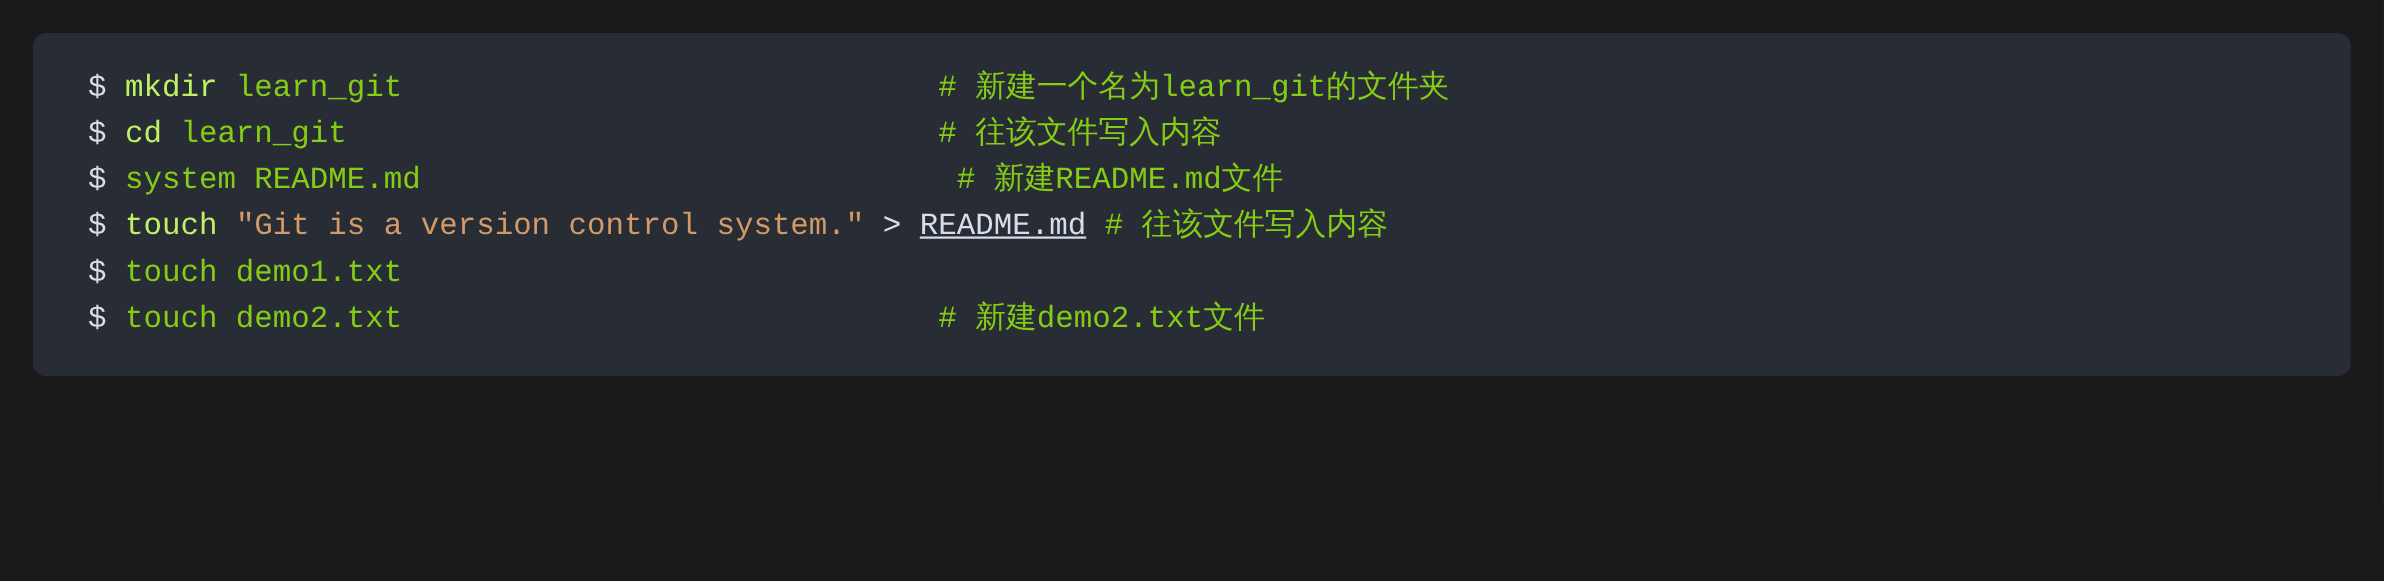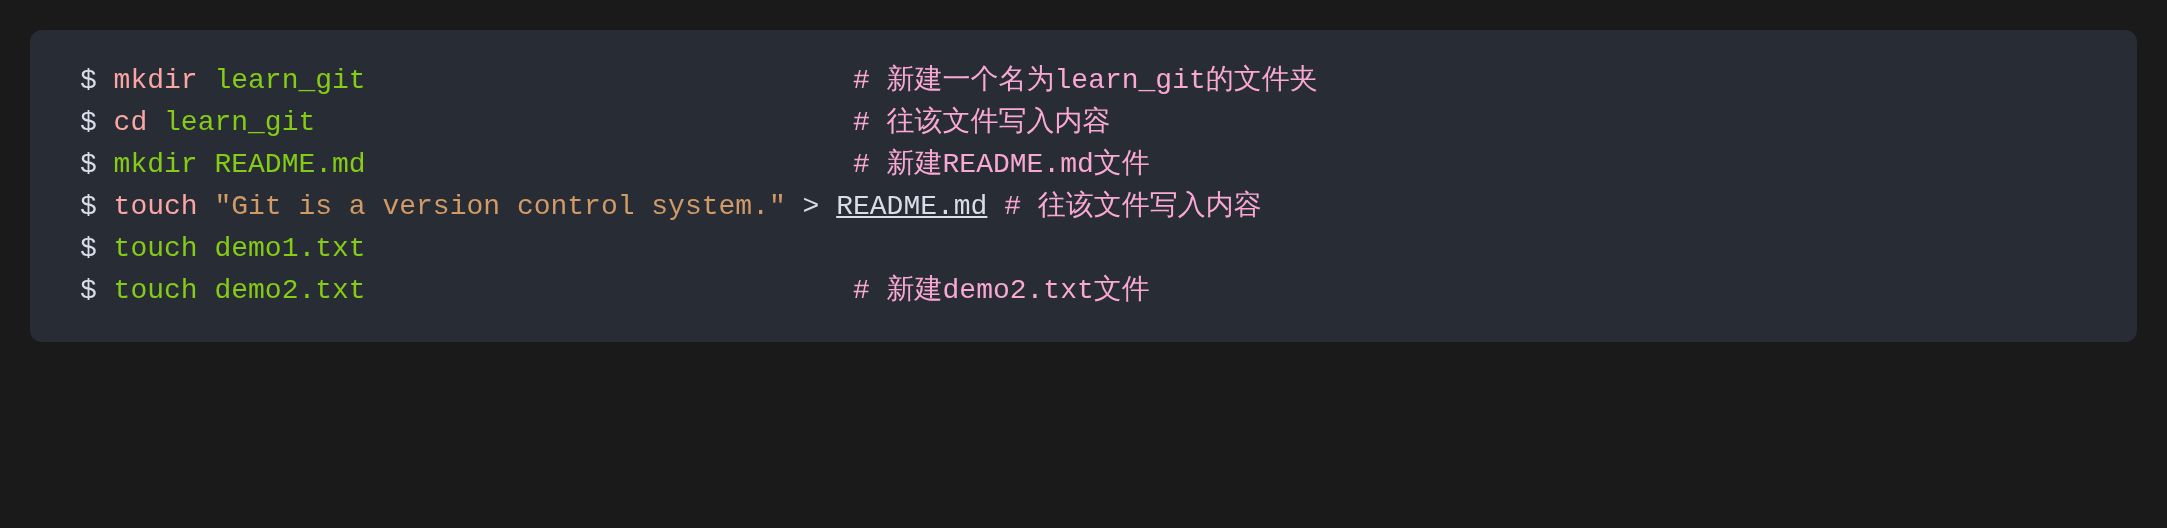--- a/index.html
+++ b/index.html
@@ -17,32 +17,32 @@
     .terminal {
       background: #282c34;
       border-radius: 12px;
       padding: 30px 50px;
     }
     .line {
       white-space: pre;
       display: flex;
     }
     .prompt { color: #d8dee9; }
-    .builtin { color: #fca5a5; font-family: Liberation Mono, monospace; }
+    .builtin { color: #bef264; font-family: Liberation Mono, monospace; }
     .args { color: #84cc16; }
     .string { color: #d19a66; }
     .op { color: #d8dee9; }
     .file { color: #d8dee9; text-decoration: underline; }
-    .comment { color: #f9a8d4; }
+    .comment { color: #84cc16; }
     .left { display: inline-block; }
     .gap { flex: 0 0 auto; }
   </style>
 </head>
 <body>
 
 <div class="terminal" id="terminal">
     <div class="line"><span class="left"><span class="prompt">$ </span><span class="builtin">mkdir</span><span class="args"> learn_git</span></span><span class="gap">                             </span><span class="comment"># 新建一个名为learn_git的文件夹</span></div>
     <div class="line"><span class="left"><span class="prompt">$ </span><span class="builtin">cd</span><span class="args"> learn_git</span></span><span class="gap">                                </span><span class="comment"># 往该文件写入内容</span></div>
-    <div class="line"><span class="left"><span class="prompt">$ </span><span class="args">mkdir README.md</span></span><span class="gap">                             </span><span class="comment"># 新建README.md文件</span></div>
+    <div class="line"><span class="left"><span class="prompt">$ </span><span class="args">system README.md</span></span><span class="gap">                             </span><span class="comment"># 新建README.md文件</span></div>
     <div class="line"><span class="left"><span class="prompt">$ </span><span class="builtin">touch</span><span class="args"> </span><span class="string">"Git is a version control system."</span><span class="args"> </span><span class="op">&gt;</span><span class="args"> </span><span class="file">README.md</span></span><span class="gap"> </span><span class="comment"># 往该文件写入内容</span></div>
     <div class="line"><span class="left"><span class="prompt">$ </span><span class="args">touch demo1.txt</span></span><span class="gap">                             </span></div>
     <div class="line"><span class="left"><span class="prompt">$ </span><span class="args">touch demo2.txt</span></span><span class="gap">                             </span><span class="comment"># 新建demo2.txt文件</span></div>
   </div>
 
 </body></html>

